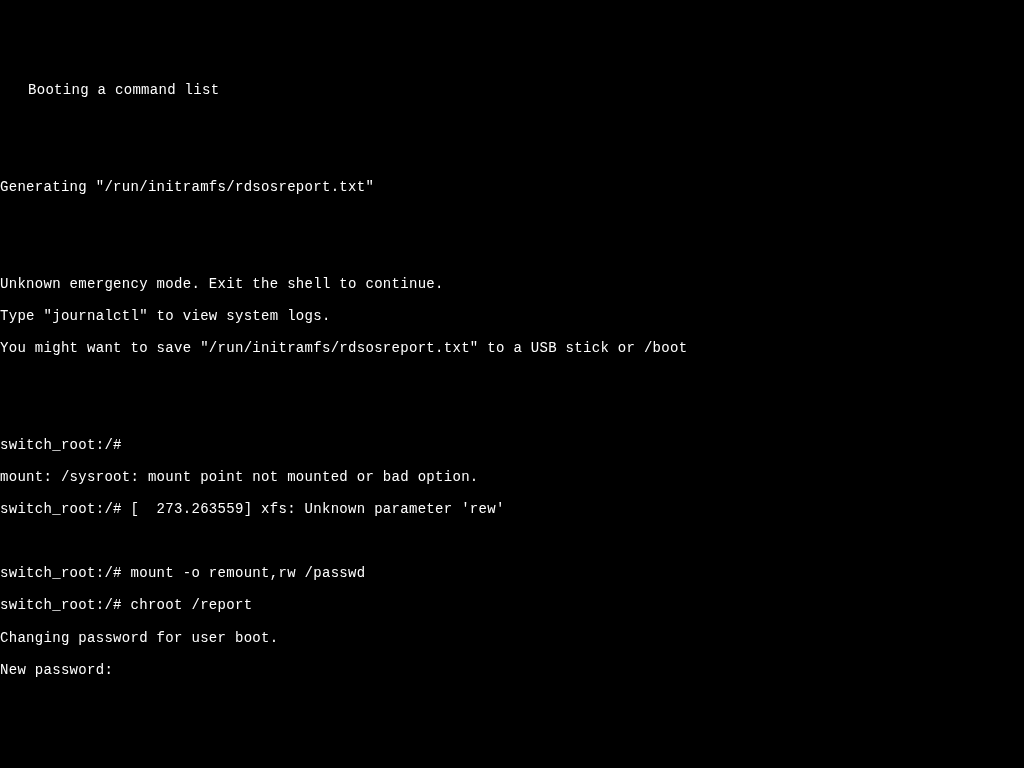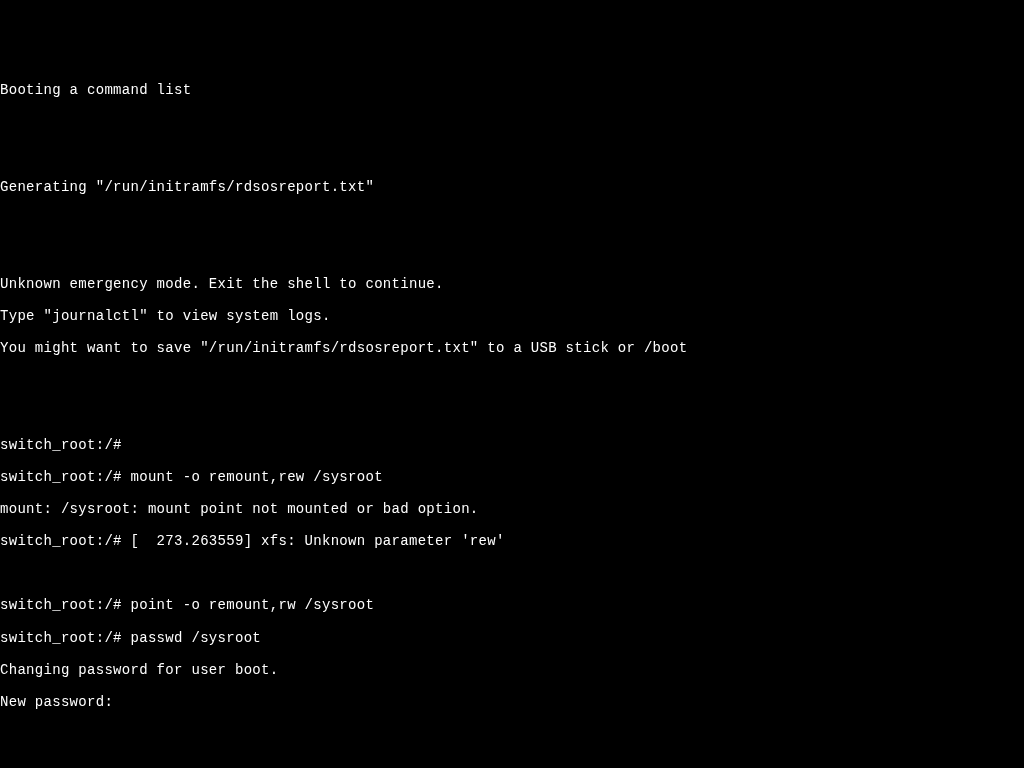--- a/index.html
+++ b/index.html
@@ -18,46 +18,46 @@
       overflow: hidden;
       padding: 2px 0;
       white-space: pre;
       letter-spacing: 0.3px;
     }
     .terminal-line {
       display: block;
       min-height: 1.15em;
     }
     .indent {
+      padding-left: 28px;
     }
   </style>
 </head>
 <body>
 
 
 
 <div>
 <span class="terminal-line indent">Booting a command list</span>
 <span class="terminal-line"></span>
 <span class="terminal-line"></span>
 <span class="terminal-line">Generating "/run/initramfs/rdsosreport.txt"</span>
 <span class="terminal-line"></span>
 <span class="terminal-line"></span>
 <span class="terminal-line">Unknown emergency mode. Exit the shell to continue.</span>
 <span class="terminal-line">Type "journalctl" to view system logs.</span>
 <span class="terminal-line">You might want to save "/run/initramfs/rdsosreport.txt" to a USB stick or /boot</span>
 <span class="terminal-line"></span>
 <span class="terminal-line"></span>
 <span class="terminal-line">switch_root:/#</span>
-<span class="terminal-line">switch_root:/# mount -o remount,rew /sysroot</span>
 <span class="terminal-line">mount: /sysroot: mount point not mounted or bad option.</span>
 <span class="terminal-line">switch_root:/# [  273.263559] xfs: Unknown parameter 'rew'</span>
 <span class="terminal-line"></span>
-<span class="terminal-line">switch_root:/# point -o remount,rw /sysroot</span>
-<span class="terminal-line">switch_root:/# passwd /sysroot</span>
+<span class="terminal-line">switch_root:/# mount -o remount,rw /passwd</span>
+<span class="terminal-line">switch_root:/# chroot /report</span>
 <span class="terminal-line">Changing password for user boot.</span>
 <span class="terminal-line">New password:</span>
 
 
 
 
 </div>
 
 
 

